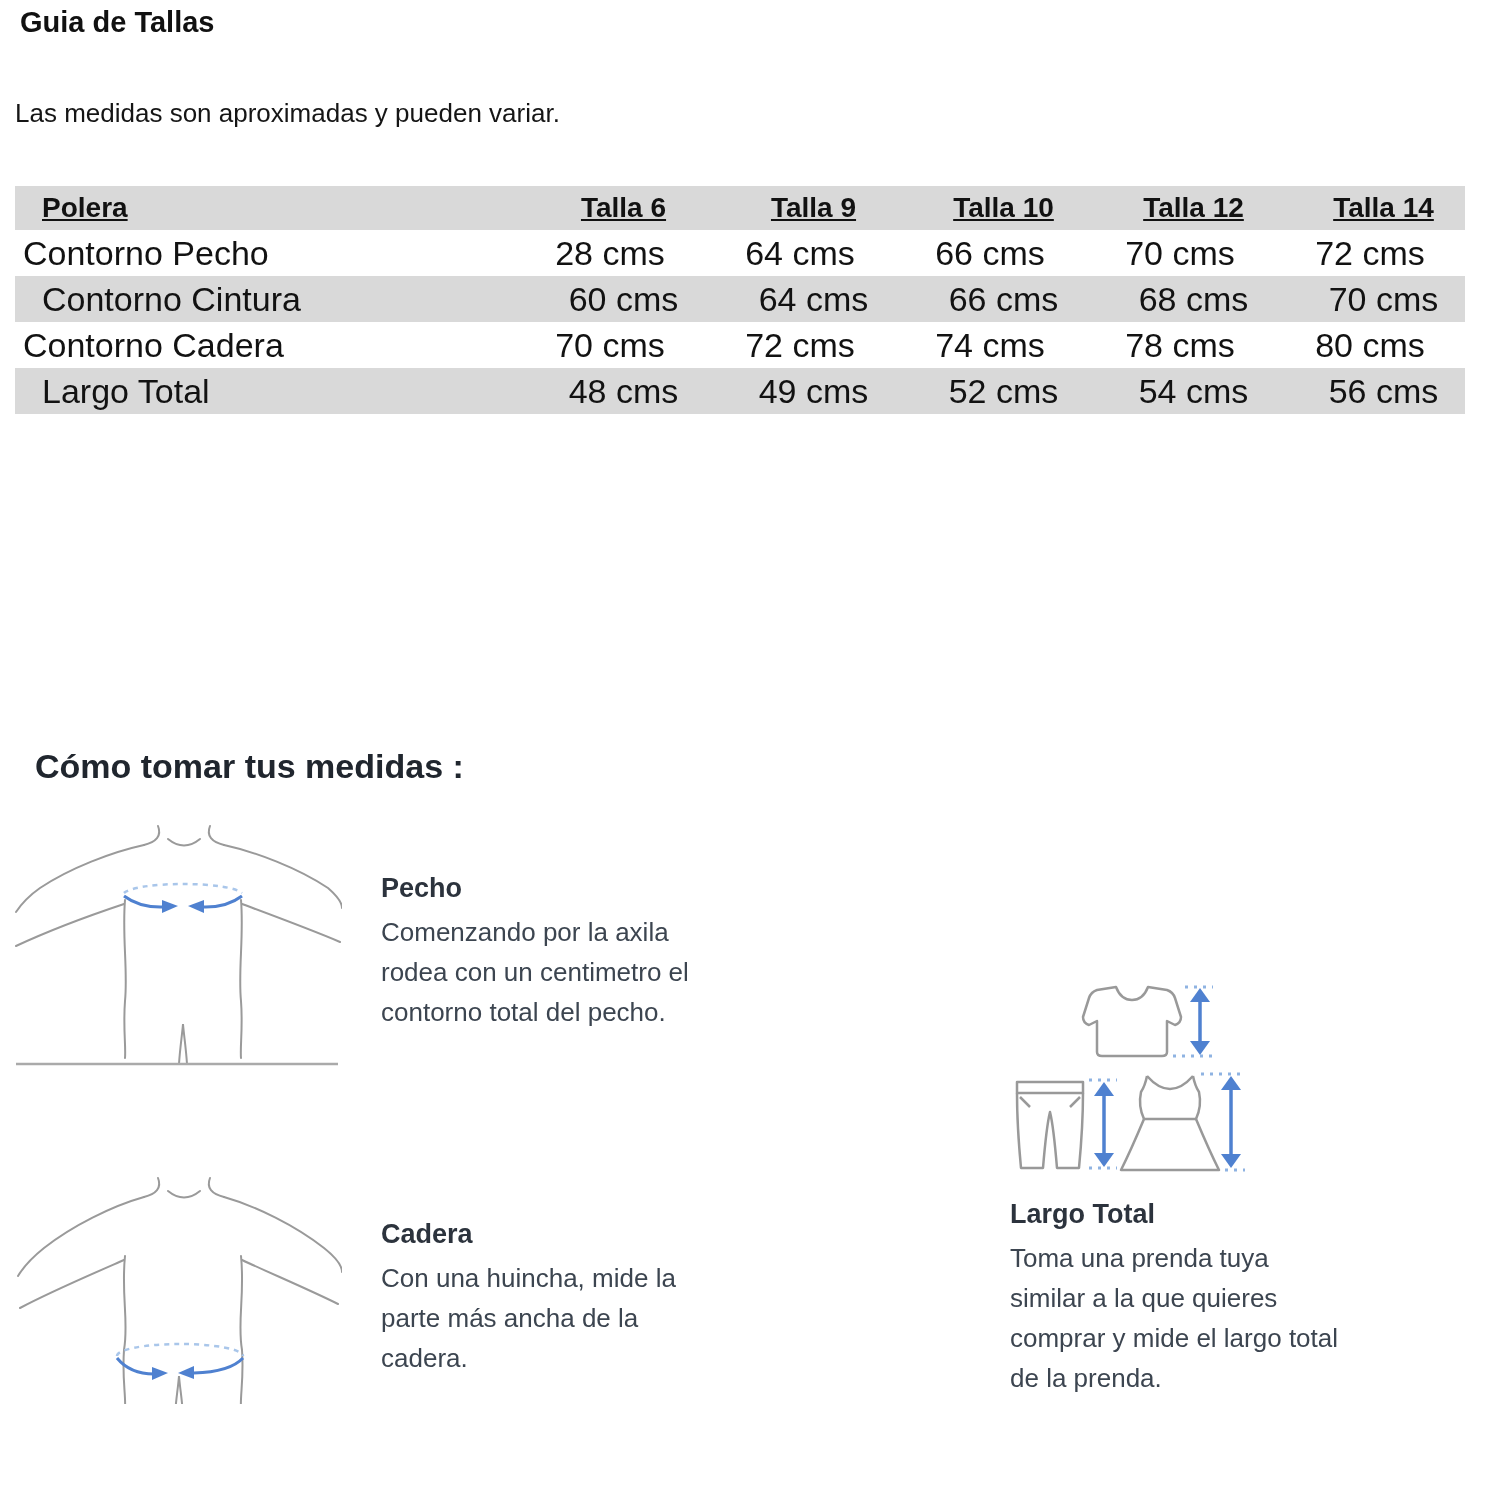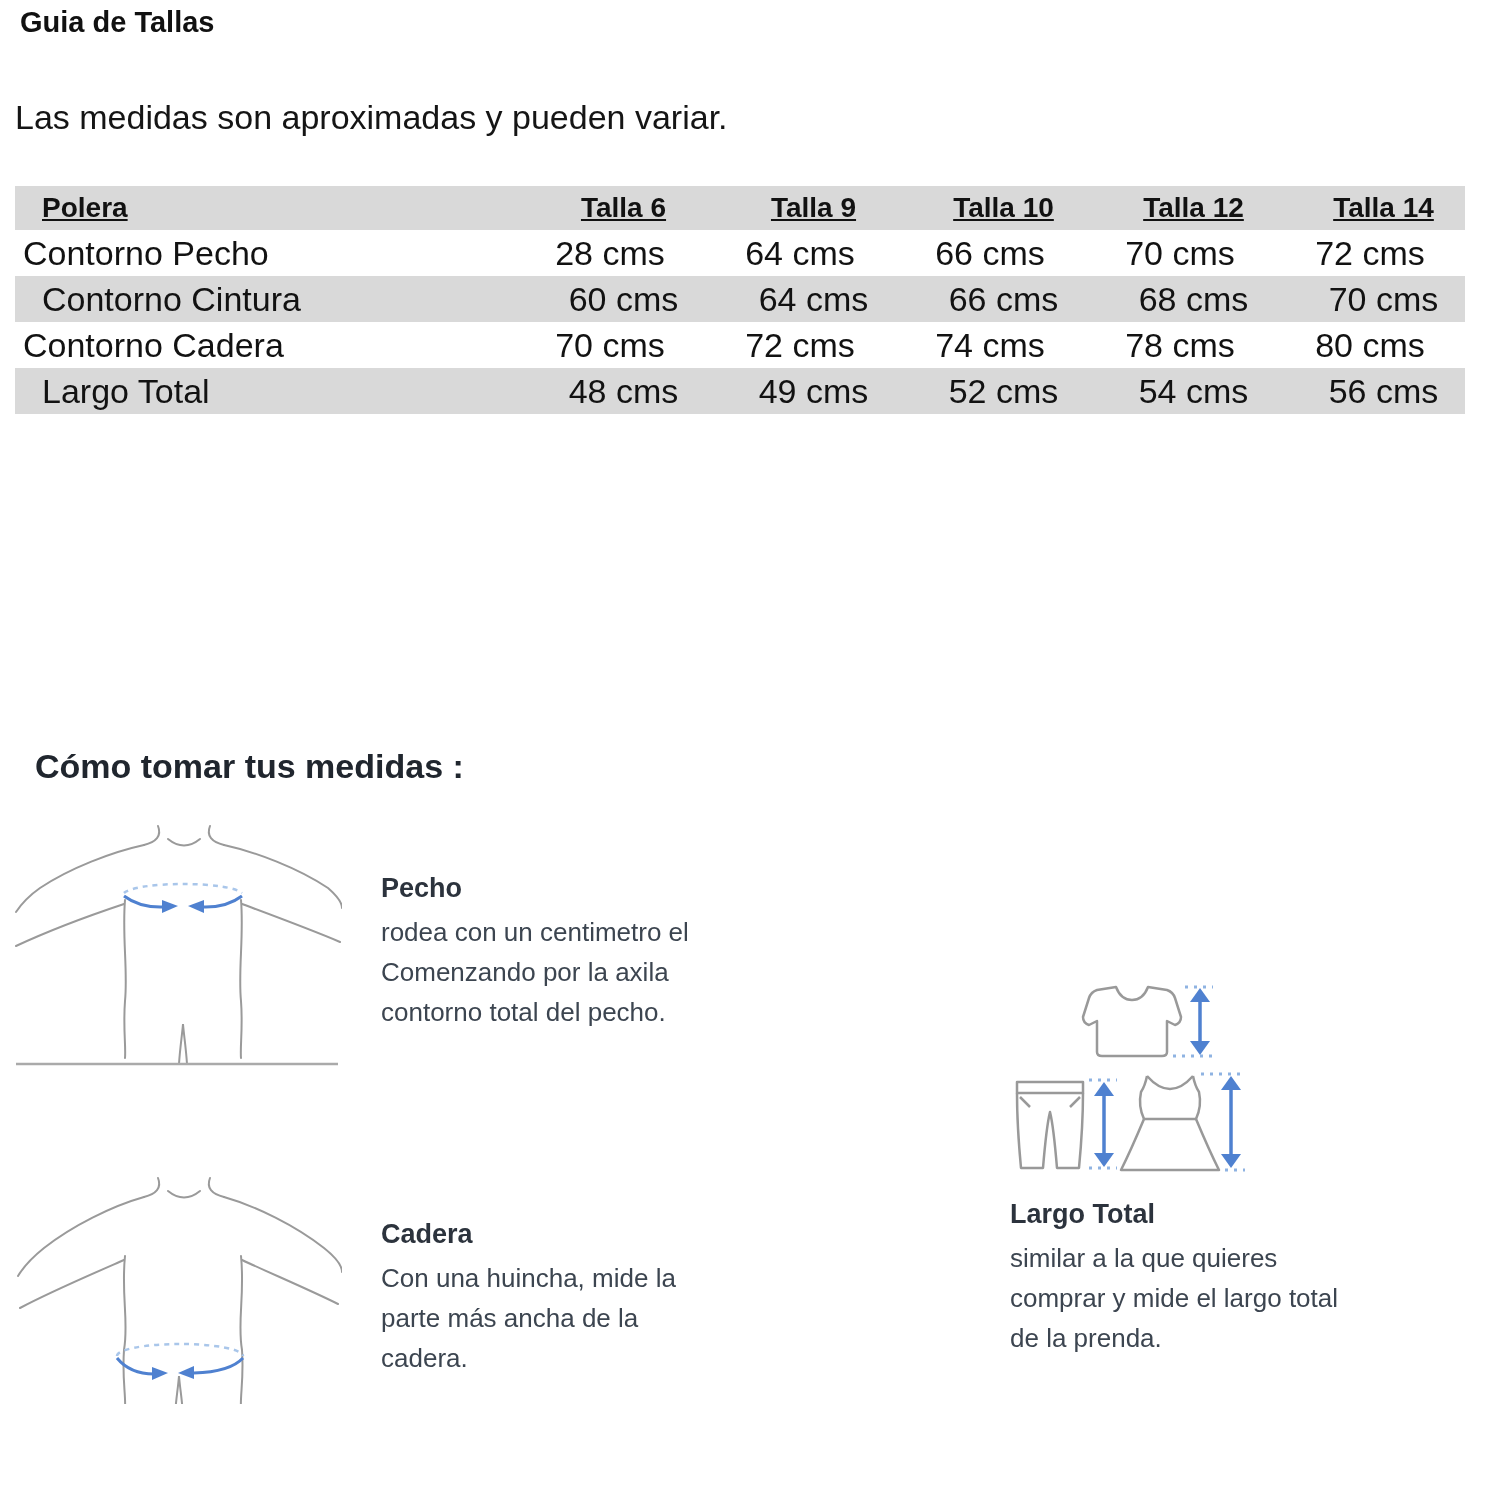--- a/index.html
+++ b/index.html
@@ -3,21 +3,21 @@
 <meta charset="utf-8">
 <style>
   html,body{margin:0;padding:0;background:#fff;}
   #page{
     position:relative;width:1500px;height:1404px;background:#ffffff;overflow:hidden;
     font-family:"Liberation Sans", sans-serif;color:#1a1a1a;
   }
   .abs{position:absolute;}
   
   #page-title{left:20px;top:6px;font-size:29px;font-weight:bold;color:#111;}
-  #subtitle{left:15px;top:98px;font-size:34px;font-weight:normal;color:#151515;}
+  #subtitle{left:15px;top:98px;font-size:26px;font-weight:normal;color:#151515;}
   
   #size-table{
     left:15px;top:186px;width:1450px;
     display:grid;
     grid-template-columns:500px 190px 190px 190px 190px 190px;
     grid-template-rows:44px 46px 46px 46px 46px;
   }
   .cell{display:flex;align-items:center;font-size:34px;color:#121212;}
   .cell.num{justify-content:center;}
   .cell.lbl{padding-left:8px;}
@@ -106,22 +106,22 @@
       <path d="M112 97 A60 11 0 0 1 230 97" fill="none" stroke="#a9c6ea" stroke-width="2.5" stroke-dasharray="5 5"></path>
       <path d="M112 100 Q128 112 152 111" fill="none" stroke="#4f81d0" stroke-width="3"></path>
       <polygon points="166,110 150,104 150,117" fill="#4f81d0"></polygon>
       <path d="M230 100 Q214 112 190 111" fill="none" stroke="#4f81d0" stroke-width="3"></path>
       <polygon points="176,110 192,104 192,117" fill="#4f81d0"></polygon>
     </svg>
   </div>
 
   <div class="abs" id="pecho-block">
     <div class="blk-title blk-title-row">Pecho</div>
+    <div class="blk-line">Comenzando por la axila</div>
     <div class="blk-line">rodea con un centimetro el</div>
-    <div class="blk-line">Comenzando por la axila</div>
     <div class="blk-line">contorno total del pecho.</div>
   </div>
 
   <div class="abs" style="left:12px;top:1150px;">
     <svg width="330" height="270" viewBox="0 0 330 270">
       <g fill="none" stroke="#9a9a9a" stroke-width="2" stroke-linecap="round">
 
         <path d="M146 28 C150 38 144 44 132 47"></path>
         <path d="M198 28 C194 38 200 44 212 47"></path>
         <path d="M156 41 Q172 54 188 41"></path>
@@ -196,18 +196,19 @@
       <g>
         <path d="M226 114 V186" stroke="#4f81d0" stroke-width="3.5"></path>
         <polygon points="226,104 216,118 236,118" fill="#4f81d0"></polygon>
         <polygon points="226,196 216,182 236,182" fill="#4f81d0"></polygon>
       </g>
     </svg>
   </div>
 
   <div class="abs" id="largo-block">
     <div class="blk-title blk-title-row">Largo Total</div>
+    <div class="blk-line">Toma una prenda tuya</div>
     <div class="blk-line">similar a la que quieres</div>
     <div class="blk-line">comprar y mide el largo total</div>
     <div class="blk-line">de la prenda.</div>
   </div>
 
 </div>
 
 </body></html>

